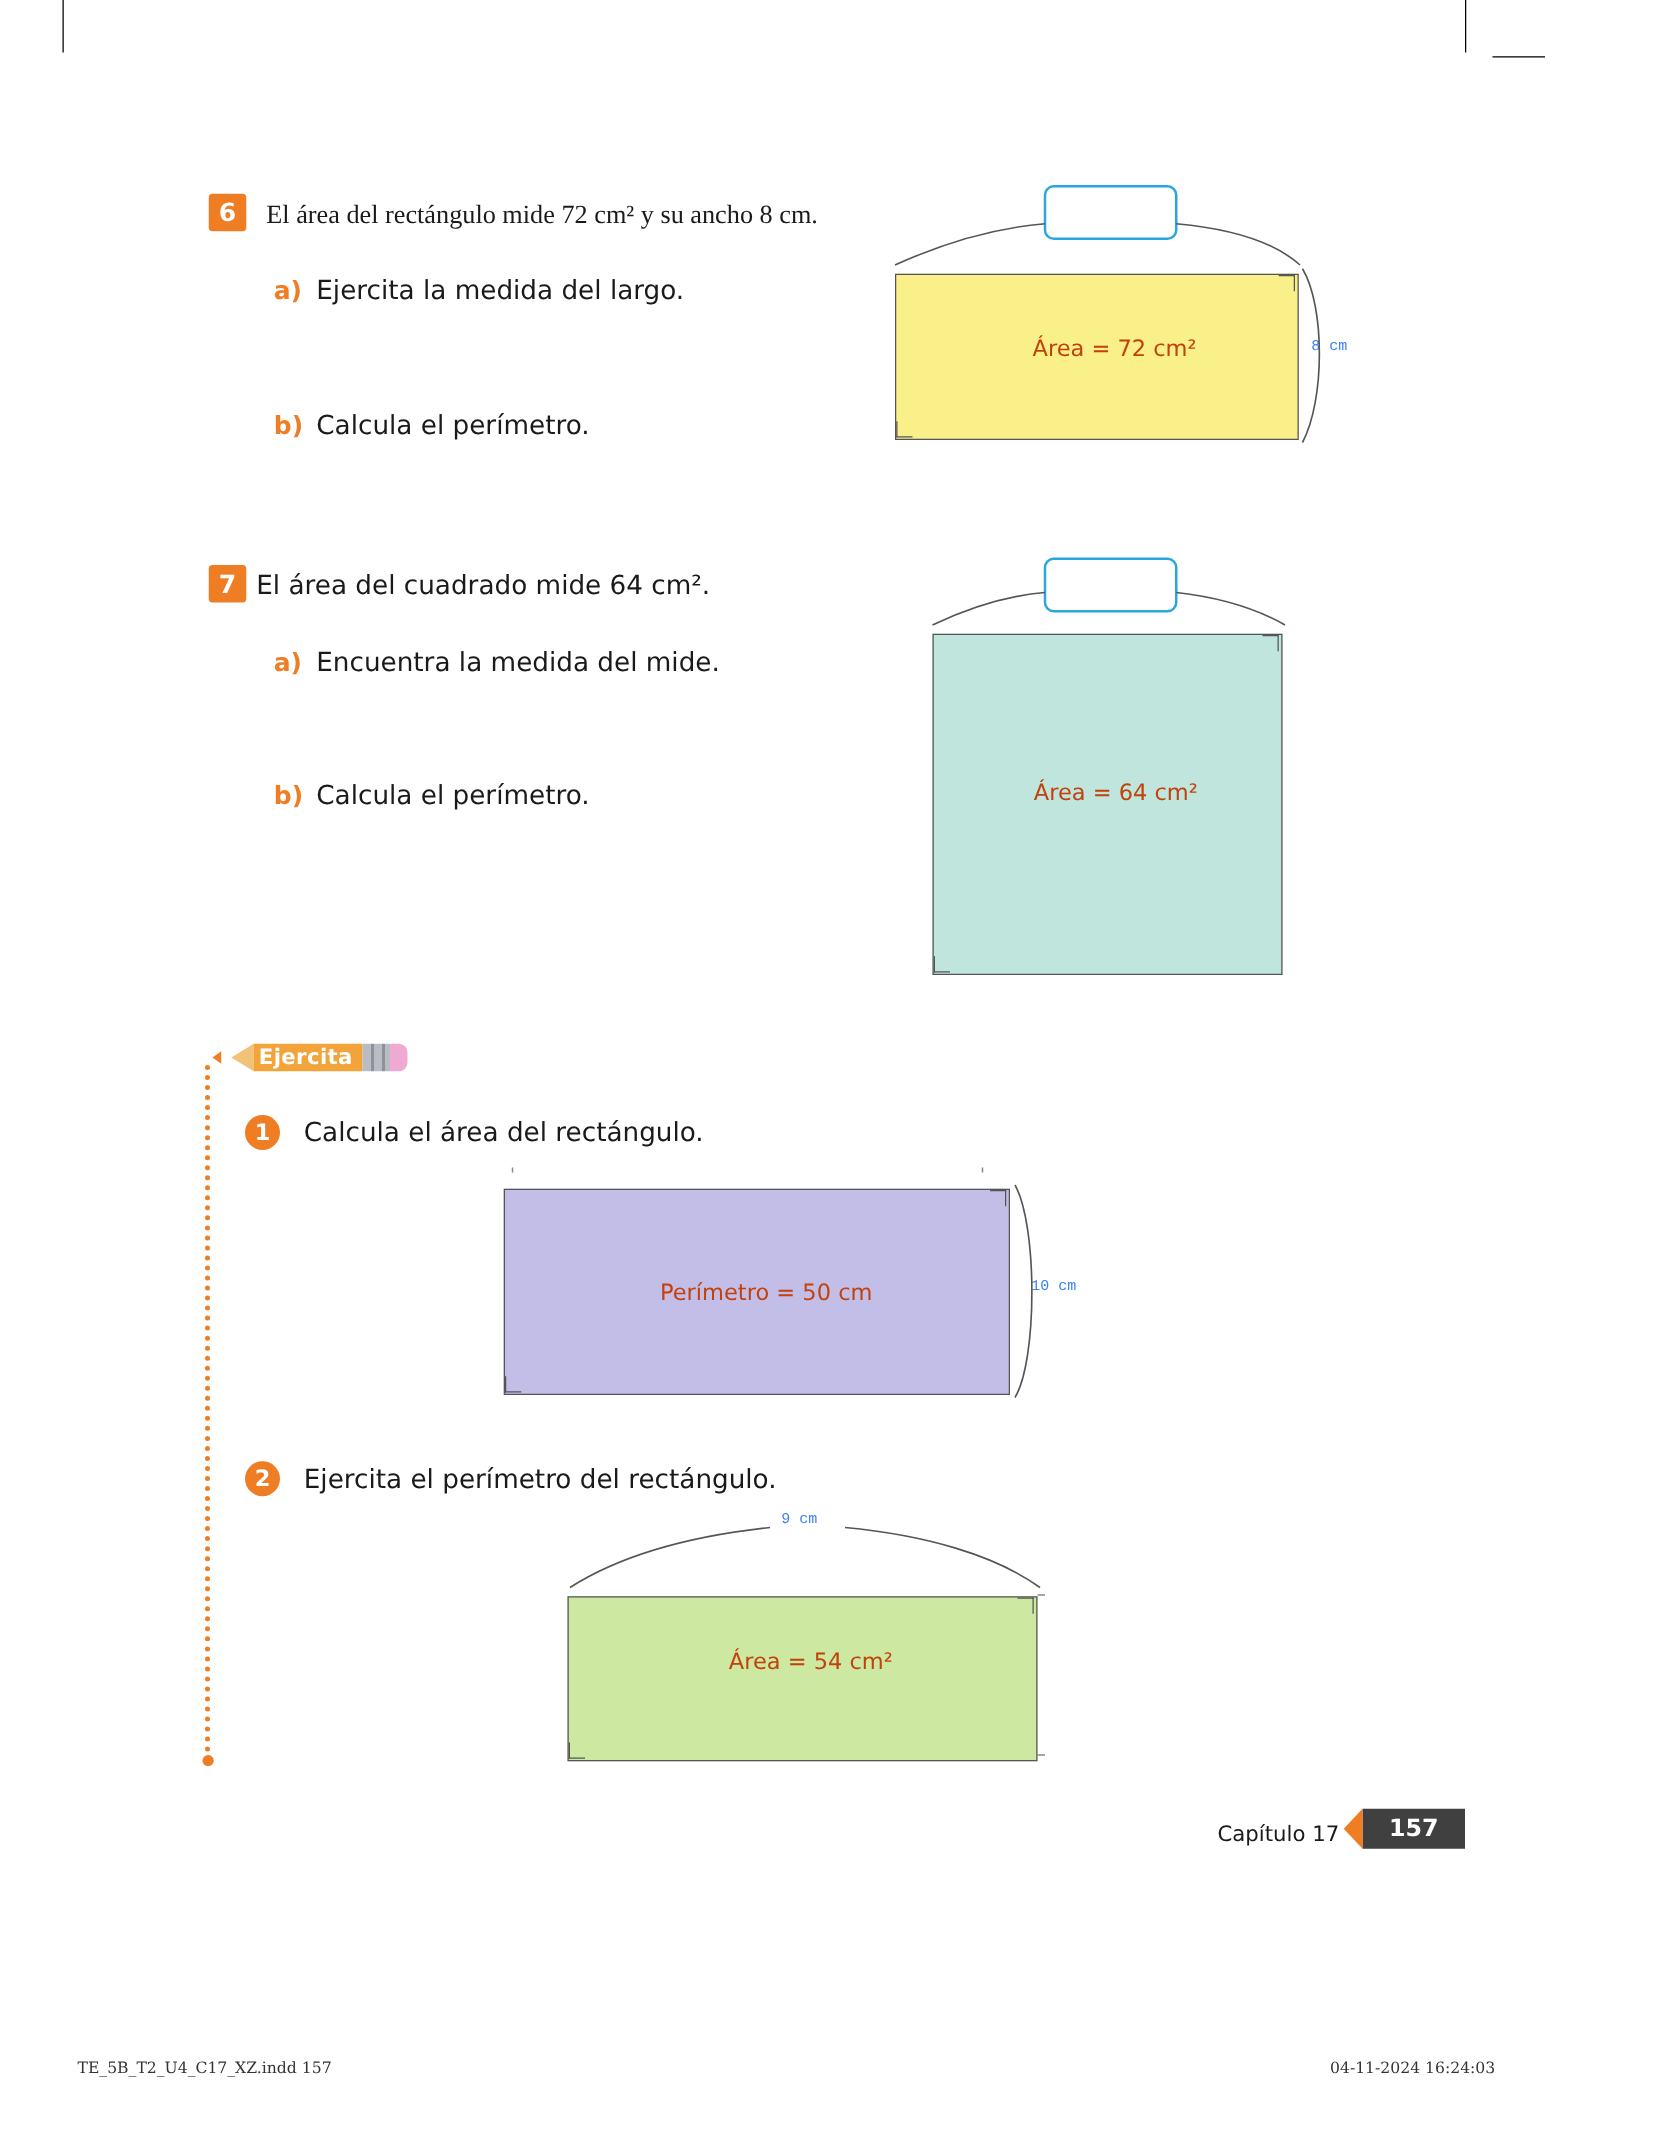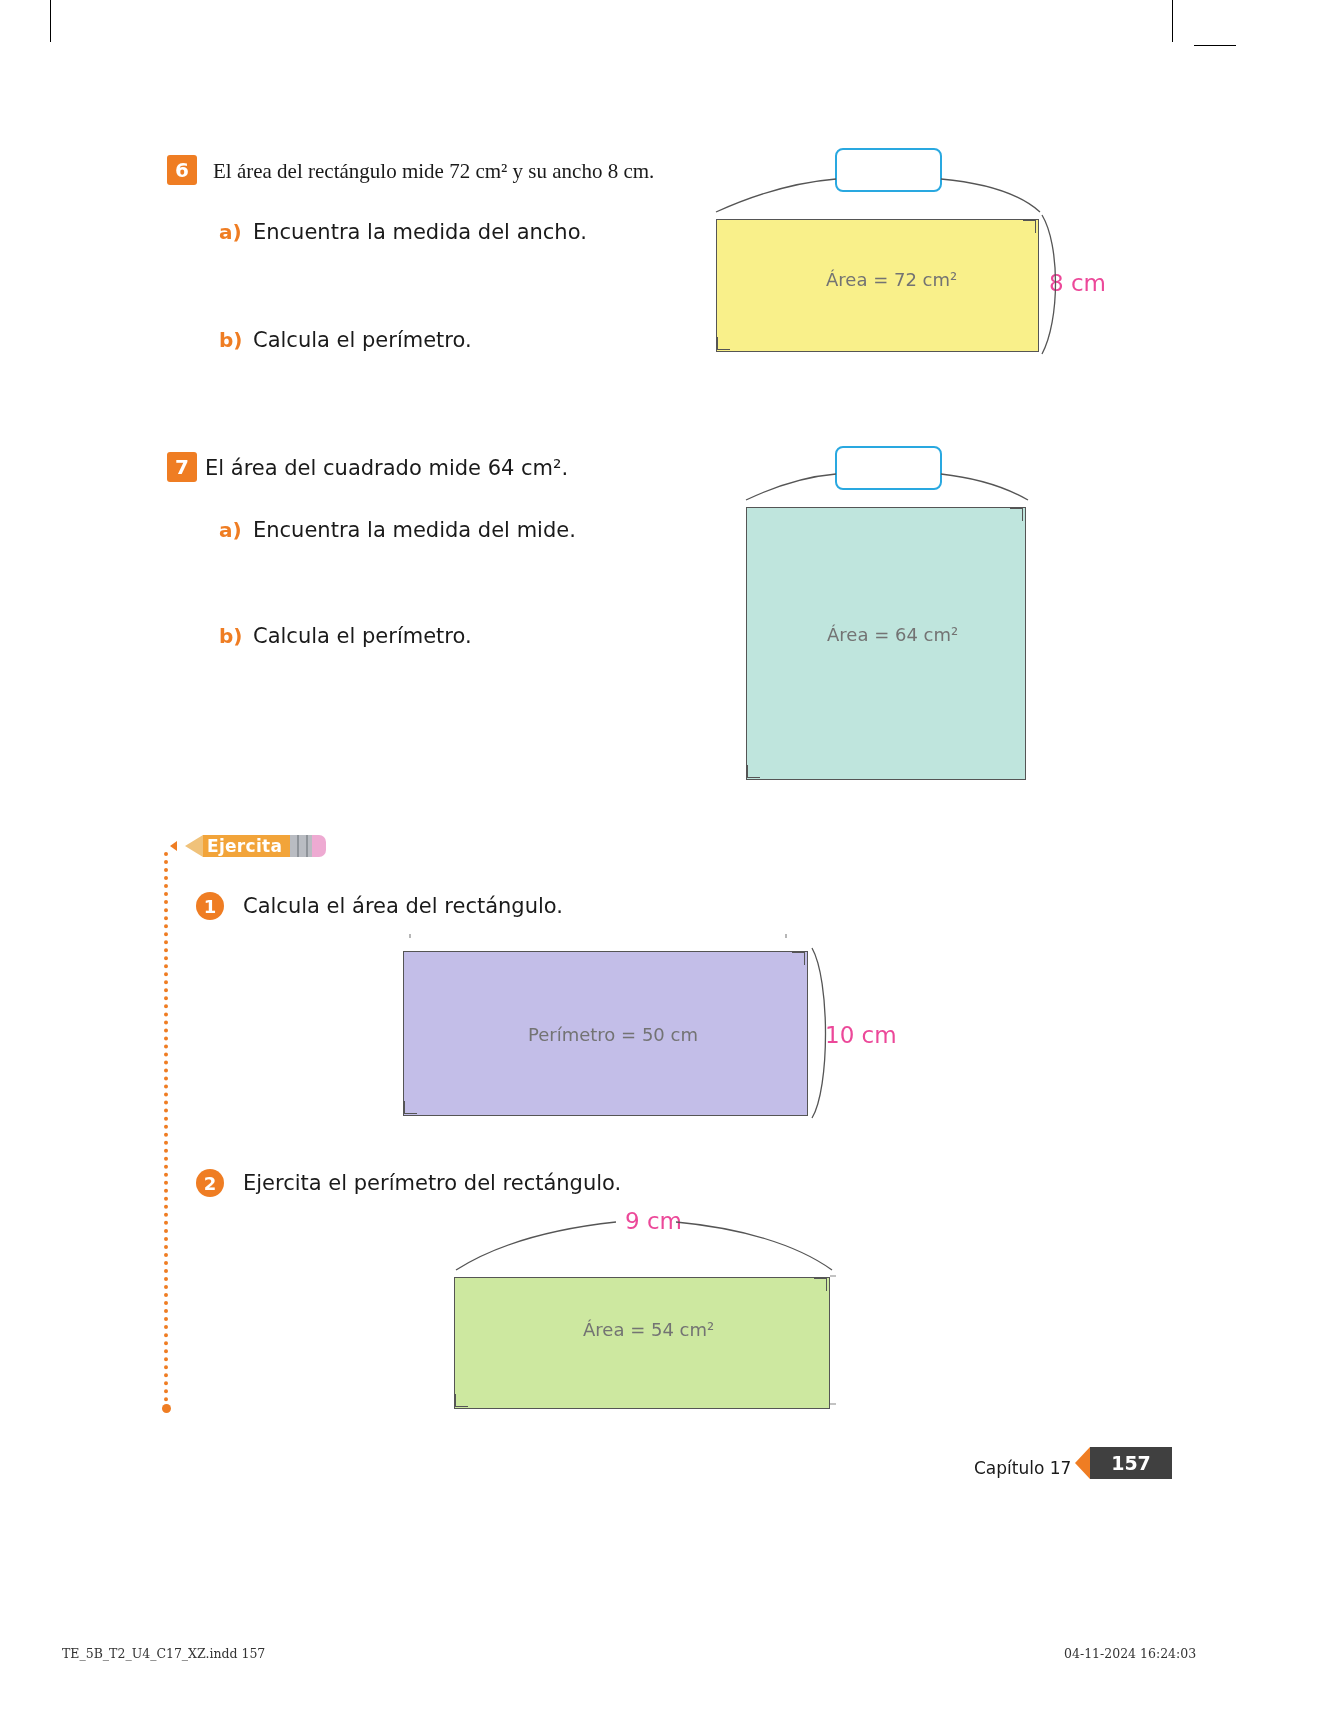--- a/index.html
+++ b/index.html
@@ -71,28 +71,29 @@
 
   
   .shape {
     position: absolute;
     box-sizing: border-box;
     border: 1.5px solid #555;
   }
   .shape-label {
     position: absolute;
     font-size: 18px;
-    color: #737373;
+    color: #c2410c;
     white-space: nowrap;
   }
   .dim-label {
     position: absolute;
-    font-size: 23px;
-    color: #ec4899;
-    white-space: nowrap;
+    font-size: 12px;
+    color: #3b82f6;
+    white-space: nowrap;
+    font-family: Liberation Mono, monospace;
   }
   
   .ra {
     position: absolute;
     width: 13px; height: 13px;
     box-sizing: border-box;
     border: 1.5px solid #555;
   }
   .ra.tr { border-left: none; border-bottom: none; }
   .ra.bl { border-right: none; border-top: none; }
@@ -200,21 +201,21 @@
 <div class="page">
 
   <div class="crop v" style="left:50px; top:0;"></div>
   <div class="crop v" style="left:1172px; top:0;"></div>
   <div class="crop h" style="left:1194px; top:45px;"></div>
 
   <div class="sq-badge" style="left:167px; top:155px;">6</div>
   <div class="q-text" style="left:213px; top:159px;font-family:Liberation Serif, serif;">El área del rectángulo mide 72 cm² y su ancho 8 cm.</div>
 
   <div class="sub-letter" style="left:219px; top:220px;">a)</div>
-  <div class="sub-text" style="left:253px; top:220px;">Encuentra la medida del ancho.</div>
+  <div class="sub-text" style="left:253px; top:220px;">Ejercita la medida del largo.</div>
 
   <div class="sub-letter" style="left:219px; top:328px;">b)</div>
   <div class="sub-text" style="left:253px; top:328px;">Calcula el perímetro.</div>
 
   <div class="shape" style="left:716px; top:219px; width:323px; height:133px; background:#f9f08a;"></div>
   <div class="ra tr" style="left:1023px; top:220px;"></div>
   <div class="ra bl" style="left:717px; top:337px;"></div>
   <div class="shape-label" style="left:826px; top:269px;">Área = 72 cm²</div>
   <div class="dim-label" style="left:1049px; top:270px;">8 cm</div>
   <div class="ans-box" style="left:835px; top:148px; width:107px; height:44px;"></div>

